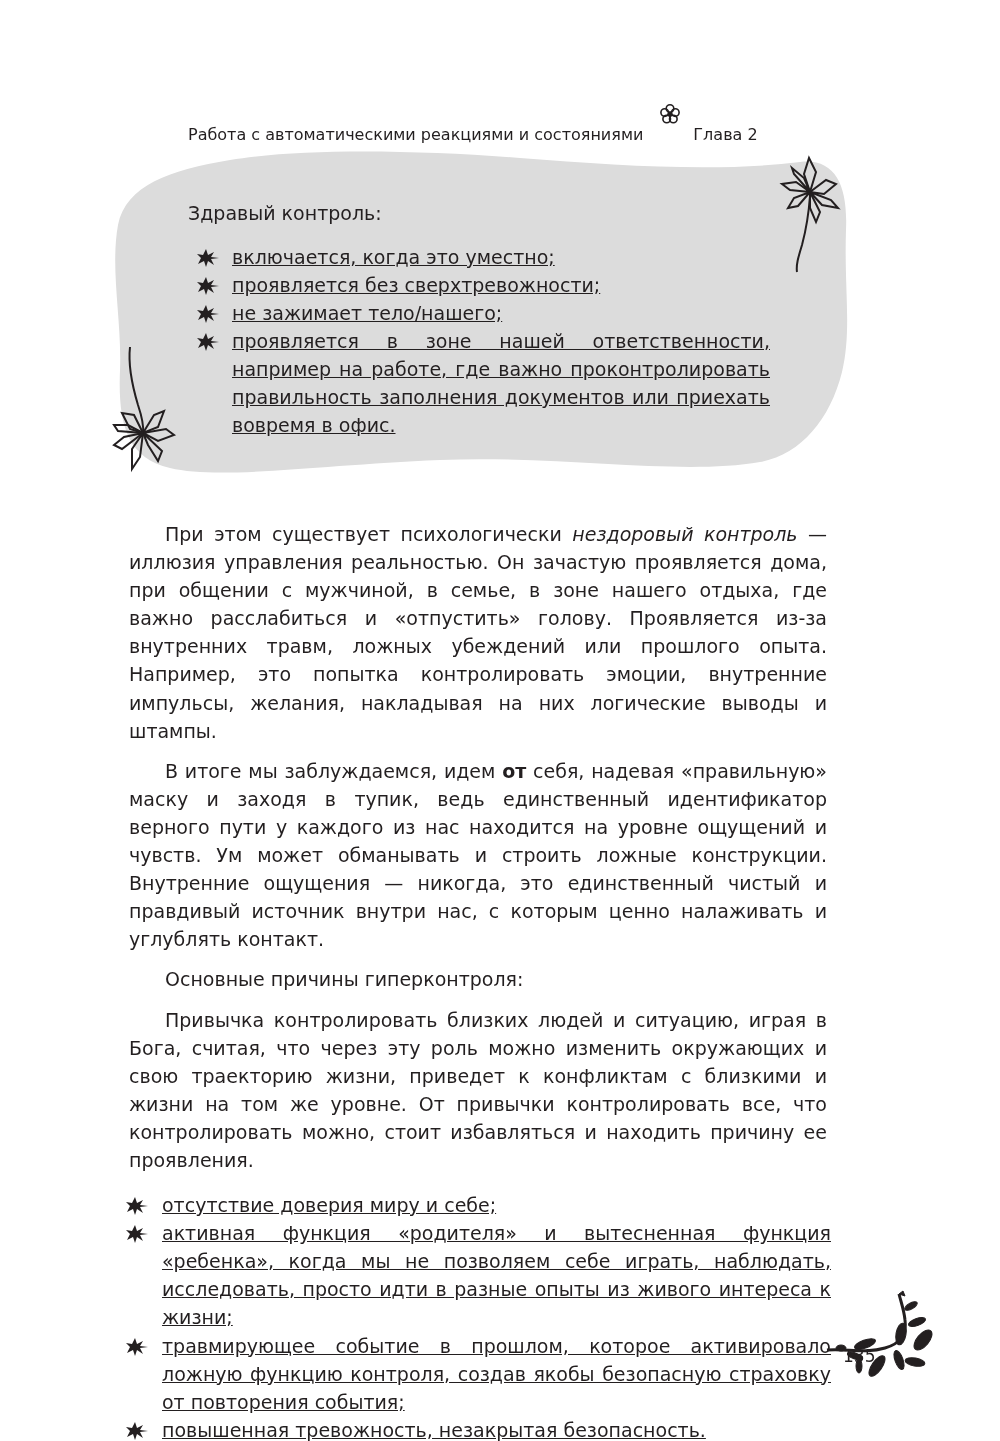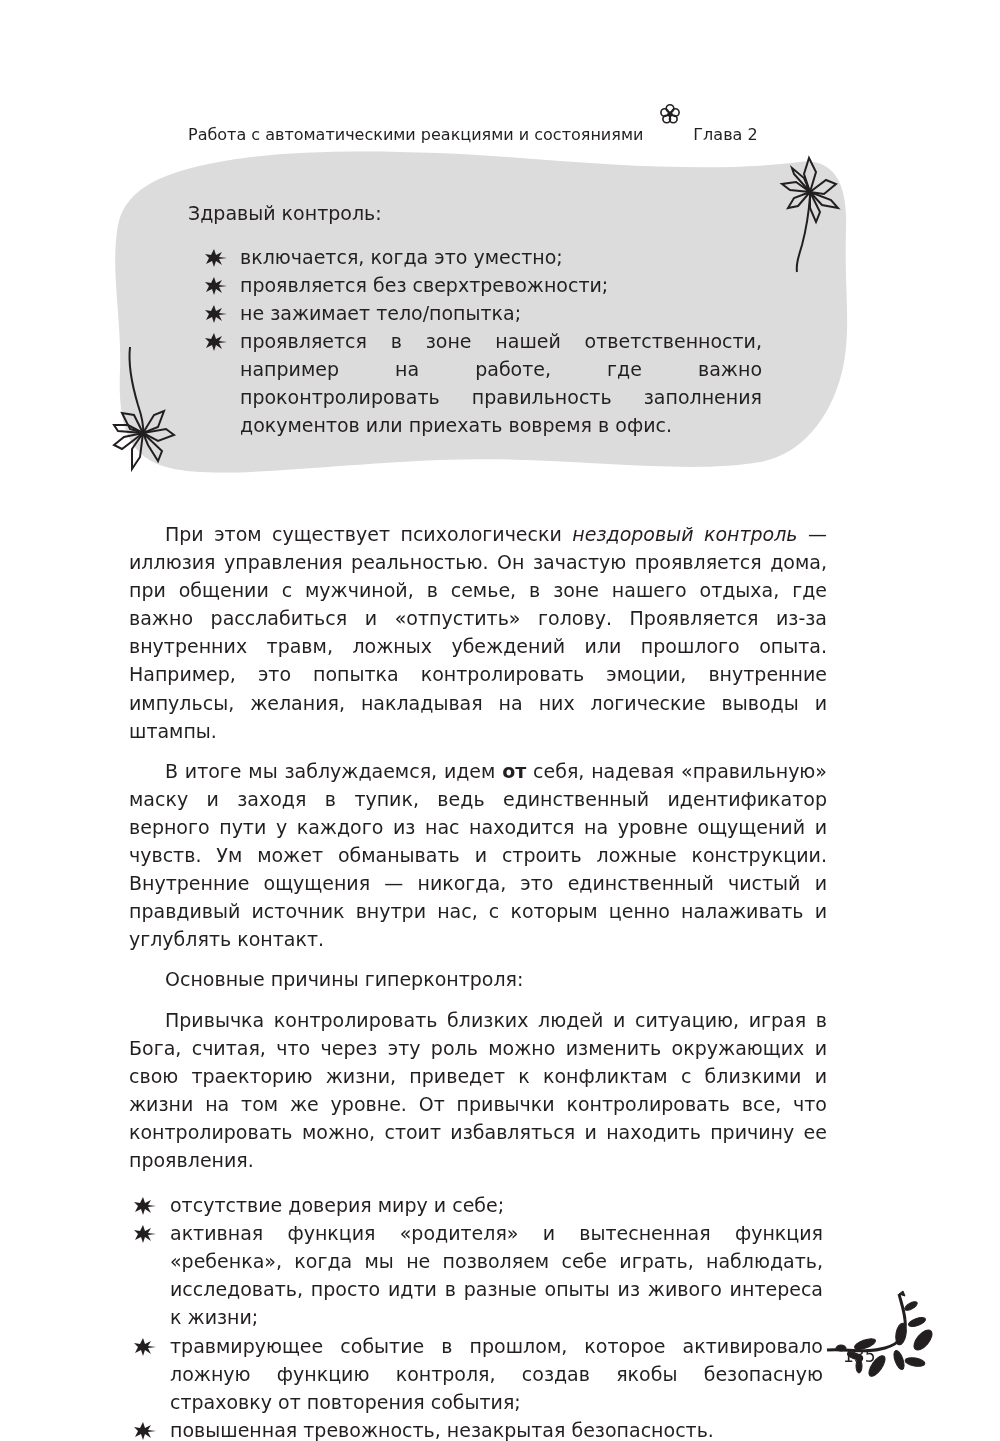--- a/index.html
+++ b/index.html
@@ -5,21 +5,21 @@
   html, body { margin:0; padding:0; background:#ffffff; }
   body { width:1000px; height:1441px; position:relative; overflow:hidden;
          font-family:"DejaVu Sans", sans-serif; color:#231f20; }
   .header { position:absolute; top:102px; left:188px; width:590px; height:24px;
             font-size:16px; display:flex; align-items:center; white-space:nowrap; }
   .header .run { flex:none;margin-top:40px; }
   .header .flower { width:22px; height:22px; margin:0 12px 0 16px; flex:none; }
   .box-bg { position:absolute; left:0; top:0; width:1000px; height:500px; }
   .box-text { position:absolute; left:188px; top:183px; width:590px; font-size:19px; line-height:28px; }
   .box-title { margin:16px 0 16px 0; }
-  ul.bullets { list-style:none; margin:16px; padding:0; }
+  ul.bullets { list-style:none; margin:8px; padding:0;text-decoration:underline; }
   ul.bullets li { position:relative; padding-left:36px; text-align:justify; }
   .star { position:absolute; left:0; top:5px; width:24px; height:20px; }
   .main { position:absolute; left:117px; top:508px; width:722px; font-size:19px; line-height:28.1px; text-align:justify; }
   .main p { margin:12px; text-indent:36px; }
   .main ul.bullets { margin-top:17px; }
   .main ul.bullets li { padding-left:37px; }
   .main .star { top:5px; left:0; }
   .page-num { position:absolute; left:843px; top:1302px; font-size:17px;margin-top:44px; }
   .vine { position:absolute; left:825px; top:1290px; width:110px; height:90px; }
   .deco-flower-tr { position:absolute; left:776px; top:150px; width:70px; height:125px; }
@@ -87,21 +87,21 @@
     <li>
       <svg class="star" viewBox="0 0 24 20">
           <path d="M10,1 L12,7 L18,4 L15,9 L23,10 L15,11 L18,17 L12,13 L10,19 L8,13 L2,16 L5,10 L1,6 L7,7 Z" fill="#231f20"></path>
         </svg>
       <span>проявляется без сверхтревожности;</span>
     </li>
     <li>
       <svg class="star" viewBox="0 0 24 20">
           <path d="M10,1 L12,7 L18,4 L15,9 L23,10 L15,11 L18,17 L12,13 L10,19 L8,13 L2,16 L5,10 L1,6 L7,7 Z" fill="#231f20"></path>
         </svg>
-      <span>не зажимает тело/попытка;</span>
+      <span>не зажимает тело/нашего;</span>
     </li>
     <li>
       <svg class="star" viewBox="0 0 24 20">
           <path d="M10,1 L12,7 L18,4 L15,9 L23,10 L15,11 L18,17 L12,13 L10,19 L8,13 L2,16 L5,10 L1,6 L7,7 Z" fill="#231f20"></path>
         </svg>
       <span>проявляется в зоне нашей ответственности, например на работе, где важно проконтролировать правильность заполнения документов или приехать вовремя в офис.</span>
     </li>
   </ul>
 </div>
 

